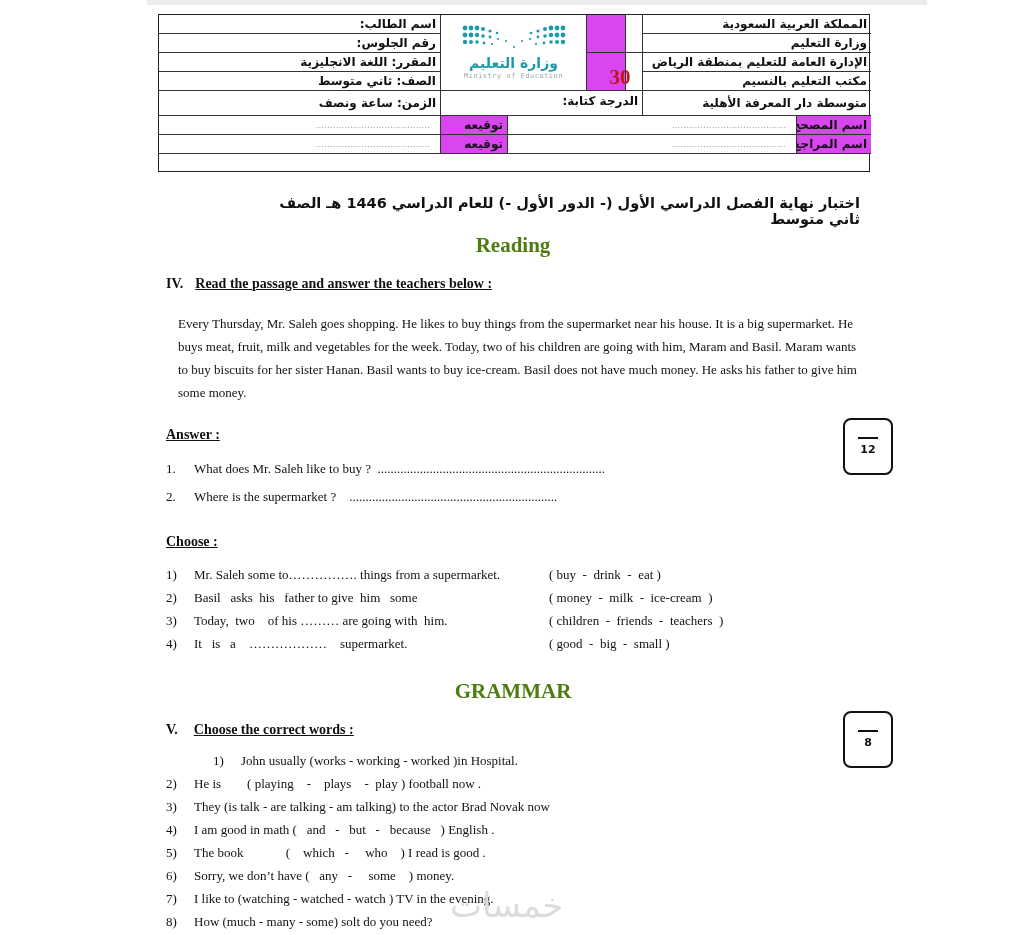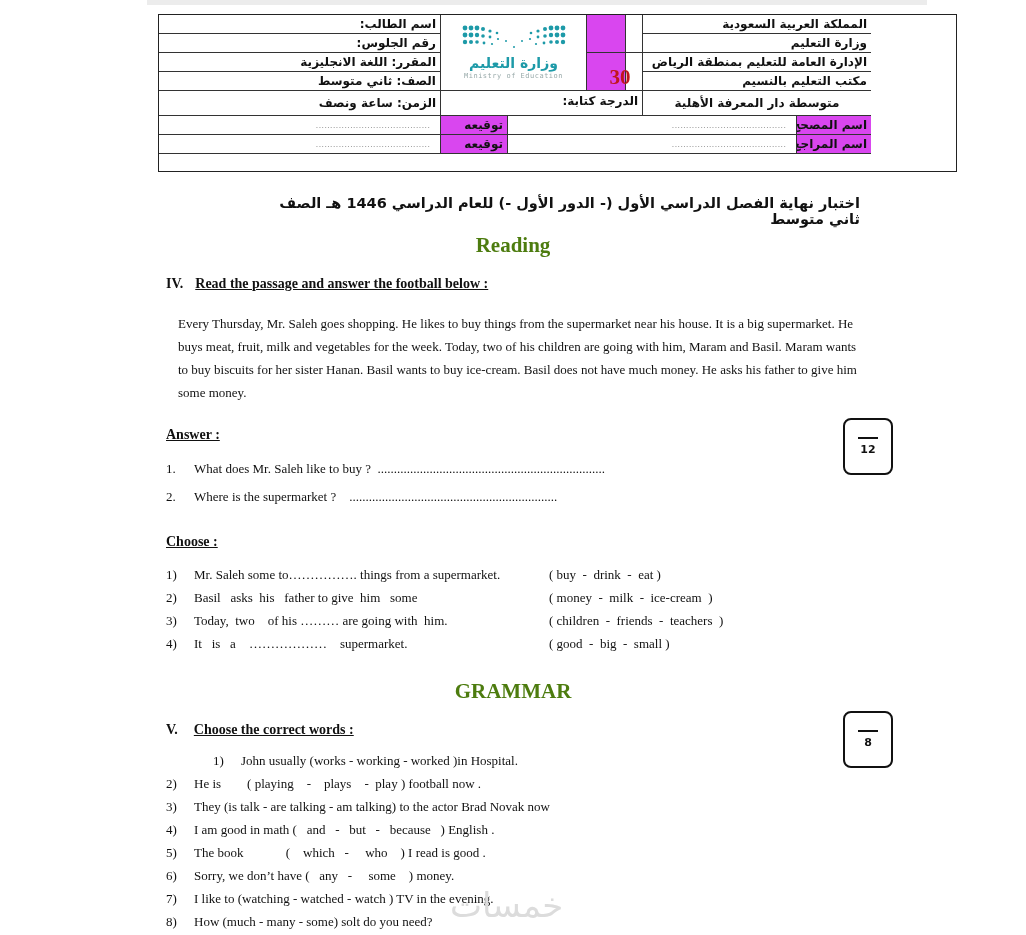--- a/index.html
+++ b/index.html
@@ -2,21 +2,21 @@
 <html><head>
 <meta charset="utf-8">
 <style>
   * { box-sizing: border-box; margin: 0; padding: 0; }
   html, body { width: 1026px; height: 935px; background: #ffffff; overflow: hidden; }
   body { position: relative; font-family: "Liberation Serif", serif; color: #111; }
 
   .topbar { position: absolute; left: 147px; top: 0; width: 780px; height: 5px; background: #ececec; }
 
   
-  .hdr { position: absolute; left: 158px; top: 14px; width: 799px; height: 158px; border: 1px solid #222; font-family: "DejaVu Sans", sans-serif; }
+  .hdr { position: absolute; left: 158px; top: 14px; width: 712px; height: 158px; border: 1px solid #222; font-family: "DejaVu Sans", sans-serif; }
   .cell { position: absolute; border-right: 1px solid #333; border-bottom: 1px solid #333; display: flex; align-items: center; direction: rtl; font-size: 12px; font-weight: bold; padding: 0 4px; white-space: nowrap; overflow: hidden; }
   .grey { background: #d946ef; padding-left: 34px; }
   .center { justify-content: center; }
   .dots { color: #9a9a9a; font-weight: normal; font-size: 9px; letter-spacing: 0; }
   .grade30 { font-family: "Liberation Serif", serif; color: #c0161c; font-size: 21px; font-weight: bold; direction: ltr; }
 
   .logo { position: absolute; left: 282px; top: 0; width: 146px; height: 76px; border-right: 1px solid #333; border-bottom: 1px solid #333; display: flex; flex-direction: column; align-items: center; justify-content: center; }
   .logo-dots { width: 104px; height: 26px; }
   .logo-ar { direction: rtl; color: #1d9aa8; font-size: 14px; font-weight: bold; margin-top: 4px; }
   .logo-en { color: #9aa; font-family: "DejaVu Sans Mono", monospace; font-size: 7px; letter-spacing: 0.5px; margin-top: 1px; }
@@ -125,21 +125,21 @@
     </div>
   <div class="cell" style="left:484px;top:19px;width:228px;height:19px;border-right:none;">
       <span>وزارة التعليم</span>
     </div>
   <div class="cell" style="left:484px;top:38px;width:228px;height:19px;border-right:none;">
       <span>الإدارة العامة للتعليم بمنطقة الرياض</span>
     </div>
   <div class="cell" style="left:484px;top:57px;width:228px;height:19px;border-right:none;">
       <span>مكتب التعليم بالنسيم</span>
     </div>
-  <div class="cell" style="left:484px;top:76px;width:228px;height:25px;border-right:none;justify-content:center;">
+  <div class="cell" style="left:484px;top:76px;width:228px;height:25px;border-right:none;">
       <span>متوسطة دار المعرفة الأهلية</span>
     </div>
 
   <div class="cell grey" style="left:638px;top:101px;width:74px;height:19px;border-right:none;">
       <span>اسم المصحح</span>
     </div>
   <div class="cell" style="left:349px;top:101px;width:289px;height:19px;padding-right:10px;">
       <span class="dots">........................................</span>
     </div>
   <div class="cell grey" style="left:282px;top:101px;width:67px;height:19px;">
@@ -160,21 +160,21 @@
     </div>
   <div class="cell" style="left:0;top:120px;width:282px;height:19px;padding-right:10px;">
       <span class="dots">........................................</span>
     </div>
 
 </div>
 
 <div class="exam-title">اختبار نهاية الفصل الدراسي الأول (- الدور الأول -) للعام الدراسي 1446 هـ الصف ثاني متوسط</div>
 
 <div class="sec-title" style="top:233px;">Reading</div>
-<div class="roman" style="top:276px;"><span>IV.</span><u>Read the passage and answer the football below :</u></div>
+<div class="roman" style="top:276px;"><span>IV.</span><u>Read the passage and answer the teachers below :</u></div>
 <div class="passage">Every Thursday, Mr. Saleh  goes shopping.  He likes to buy things from the  supermarket near his house.   It is a big supermarket. He buys meat, fruit, milk and vegetables for the week.  Today, two of his children are going with him, Maram and Basil. Maram wants to buy biscuits for her sister  Hanan. Basil wants to buy  ice-cream. Basil does not have much money. He asks his father to give him some money.</div>
 
 <div class="sub" style="top:427px;">Answer :</div>
 <div class="score" style="top:418px;">
     <div class="bar"></div>
     <span>12</span>
   </div>
 
 <div class="q" style="top:461px;"><span class="num">1.</span><span>What does Mr. Saleh like to buy ?  ......................................................................</span></div>
 <div class="q" style="top:489px;"><span class="num">2.</span><span>Where is the supermarket ?    ................................................................</span></div>

